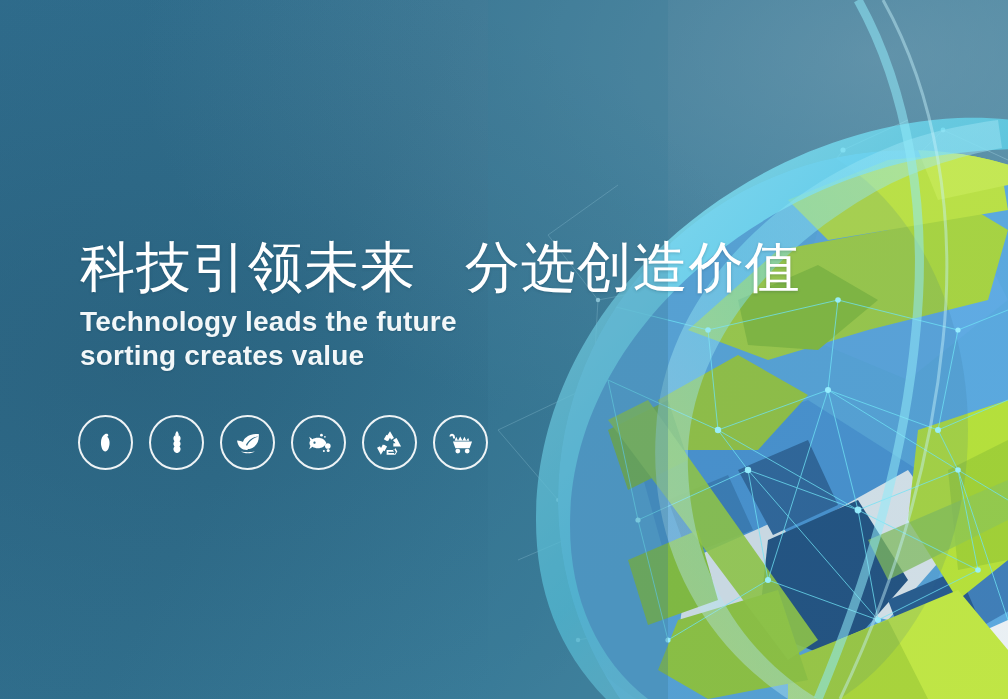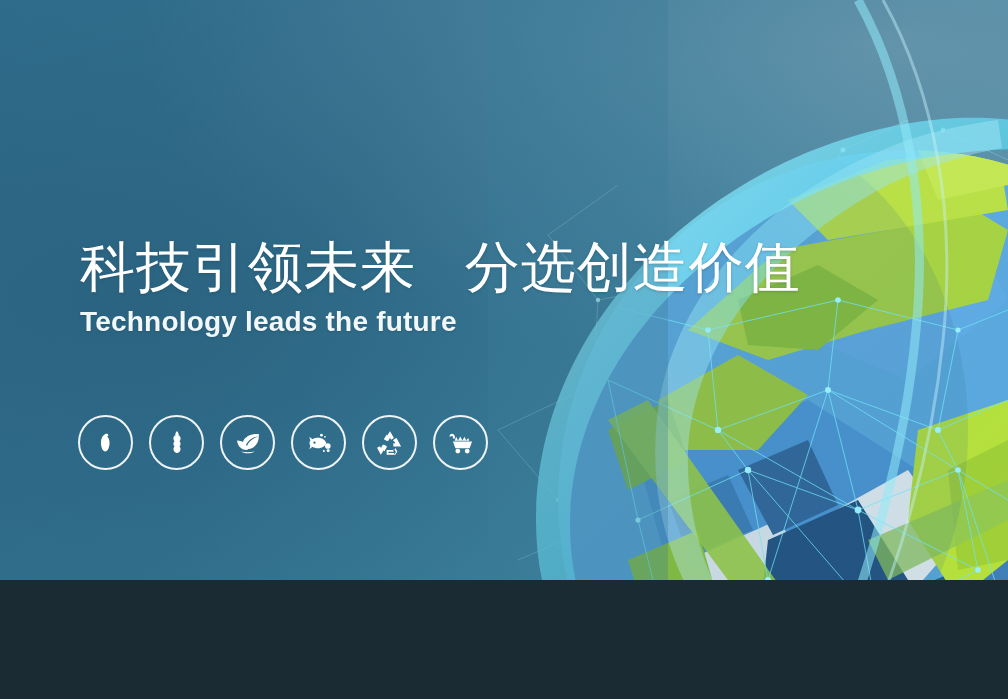--- a/index.html
+++ b/index.html
@@ -8,21 +8,21 @@
     padding: 0;
     background: #1b2b33;
   }
   body {
     font-family: "Liberation Sans", "DejaVu Sans", sans-serif;
   }
 
   #banner {
     position: relative;
     width: 1008px;
-    height: 580px;
+    height: 699px;
     overflow: hidden;
     background: #2f6b8a;
   }
 
   
   .bg-base {
     position: absolute;
     inset: 0;
     background:
       radial-gradient(120% 95% at 88% 8%, rgba(126,163,182,0.55) 0%, rgba(126,163,182,0.22) 32%, rgba(126,163,182,0.0) 62%),
@@ -247,20 +247,21 @@
       </g>
 
       <rect x="0" y="0" width="180" height="699" fill="#3a7c99" opacity="0.32"></rect>
     </svg>
   </div>
 
   <div class="content">
     <h1 class="headline">科技引领未来   分选创造价值</h1>
     <p class="subline">
       <span>Technology leads the future</span>
+      <span>sorting creates value</span>
     </p>
   </div>
 
   <div class="icon-row">
 
     <div class="icon-badge">
       <span>
         <svg viewBox="0 0 32 32" xmlns="http://www.w3.org/2000/svg">
           <path d="M16.6 6.2c1.2 0 1.9.7 1.9 1.6 0 .7-.5 1.2-1.2 1.5 1.6 1.4 2.5 3.6 2.5 6.4 0 4.9-2.1 9.4-4.6 9.4S10.6 20.6 10.6 15.7c0-4.3 1.7-7.7 3.9-8.8.3-.4.8-.7 1.4-.7h.7z"></path>
         </svg>

